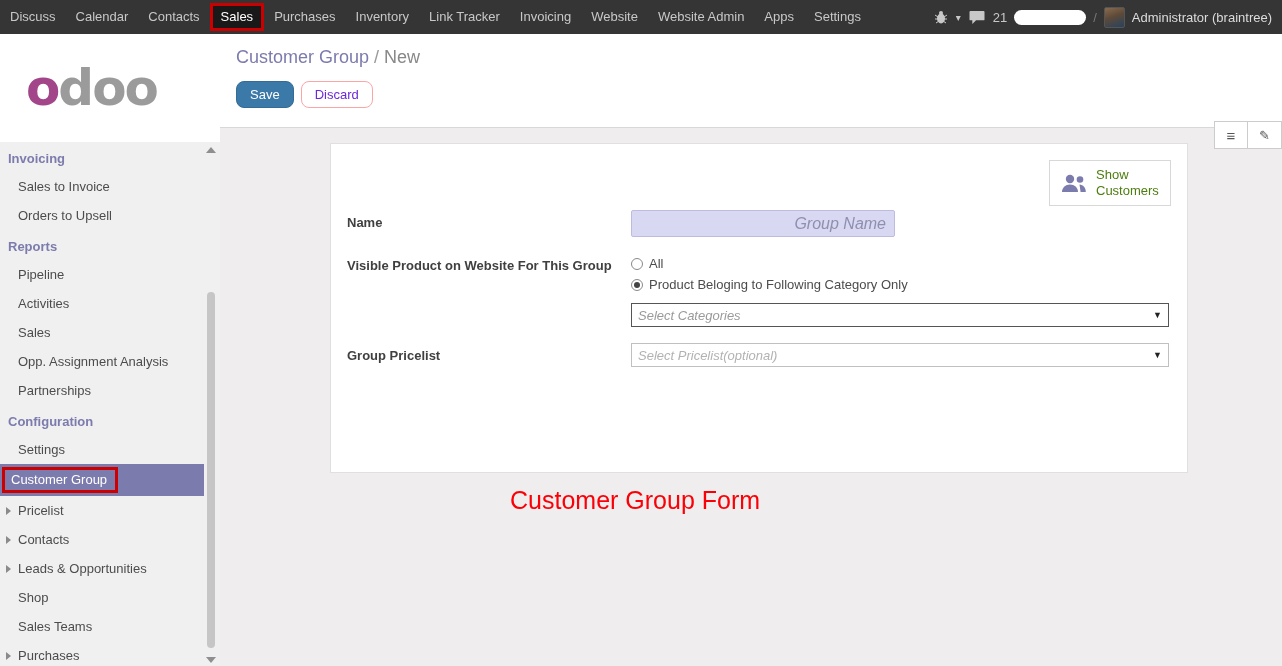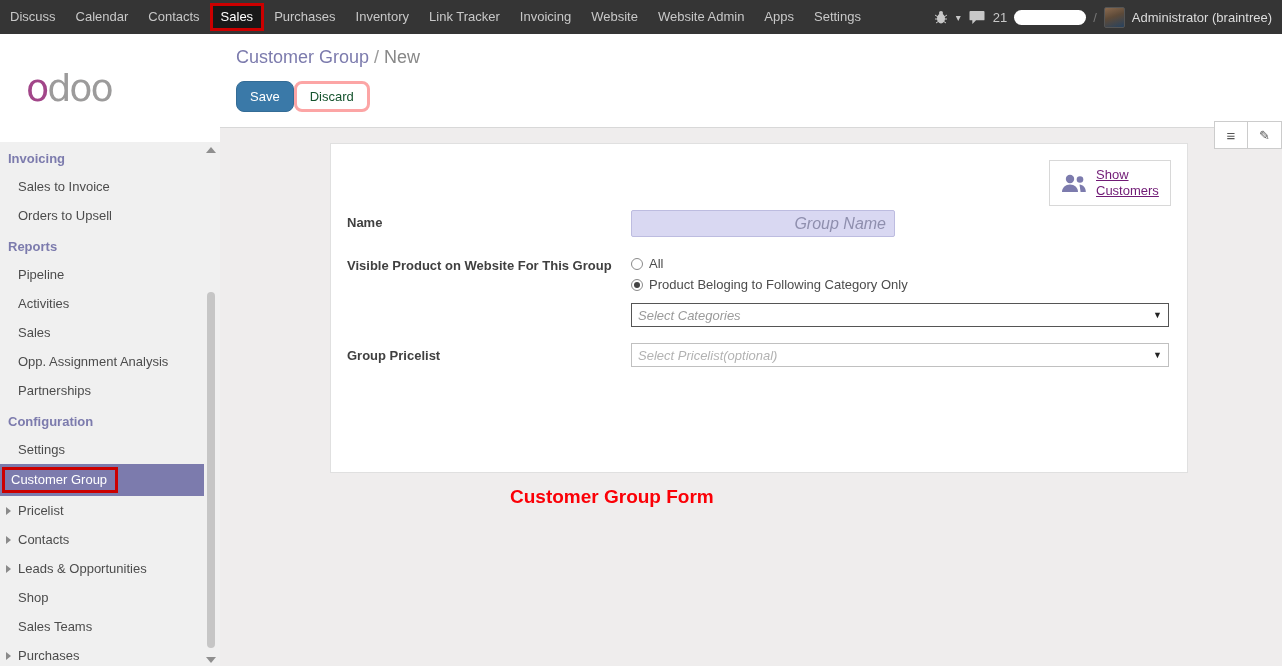--- a/index.html
+++ b/index.html
@@ -16,21 +16,21 @@
   .pill { width:72px; height:15px; background:#fff; border-radius:8px; }
   .avatar { width:21px; height:21px; border-radius:2px; background:linear-gradient(160deg,#8a6a4f 0%,#5d4a38 45%,#27425f 100%); border:1px solid #555; }
   .user-label { color:#dcdcdc; white-space:nowrap; }
 
   
   .body { flex:1; display:flex; min-height:0; }
 
   
   .sidebar { width:220px; flex:0 0 220px; background:#f0f0f0; position:relative; font-size:13px; overflow:hidden; }
   .logo-wrap { height:108px; background:#fff; display:flex; align-items:center; padding-left:26px; }
-  .logo-text { font-family:"DejaVu Sans", sans-serif; font-weight:normal; font-size:38px; letter-spacing:-2px; color:#9c9b9b; }
+  .logo-text { font-family:"DejaVu Sans", sans-serif; font-weight:bold; font-size:50px; letter-spacing:-2px; color:#9c9b9b; }
   .logo-text .o1 { color:#a24689; }
   .section-title { color:#7c7bad; font-weight:bold; padding:9px 8px 6px 8px; }
   .side-item { padding:7px 8px 7px 18px; color:#4c4c4c; cursor:pointer; position:relative; white-space:nowrap; }
   .side-item .tri { position:absolute; left:6px; top:50%; transform:translateY(-50%); width:0; height:0; border-left:5px solid #8a8a8a; border-top:4px solid transparent; border-bottom:4px solid transparent; }
   .side-item.selected { background:#7c7bad; color:#fff; width:204px; padding:3px 0 3px 2px; }
   .side-item.selected .label-box { display:inline-block; border:3px solid #cc0000; padding:2px 8px 3px 6px; }
 
   
   .side-scroll { position:absolute; top:110px; bottom:0; right:4px; width:10px; }
   .scroll-arrow { position:absolute; left:0; width:0; height:0; border-left:5px solid transparent; border-right:5px solid transparent; }
@@ -41,48 +41,48 @@
   
   .main { flex:1; display:flex; flex-direction:column; min-width:0; }
   .main-header { height:94px; flex:0 0 94px; background:#fff; border-bottom:1px solid #d8d8d8; position:relative; padding-left:16px; }
   .breadcrumb { padding-top:13px; font-size:18px; }
   .crumb-parent { color:#7c7bad; cursor:pointer; }
   .crumb-sep { color:#999; margin:0 5px; }
   .crumb-current { color:#888; }
   .btn-row { margin-top:13px; display:flex; }
   .btn { font-size:13px; padding:5px 13px; border-radius:8px; cursor:pointer; }
   .btn-save { background:#3a79a8; border:1px solid #346c96; color:#fff; }
-  .btn-discard { background:#fff; border:3px solid #fca5a5; color:#14532d; }
+  .btn-discard { background:#fff; border:1px solid #fca5a5; color:#6d28d9; margin-left:7px; }
   .view-switcher { position:absolute; right:0; top:87px; display:flex; }
   .vs-btn { width:34px; height:28px; background:#fff; border:1px solid #ccc; display:flex; align-items:center; justify-content:center; color:#555; cursor:pointer; }
   .vs-btn + .vs-btn { border-left:none; }
   .vs-btn .glyph { font-size:15px; line-height:1; }
 
   
   .content { flex:1; background:#efeded; padding-top:15px; }
   .card { width:858px; margin-left:110px; height:330px; background:#fff; border:1px solid #e0e0e0; position:relative; padding:16px 20px 16px 16px; }
   .show-customers { position:absolute; top:16px; right:16px; display:flex; align-items:center; gap:9px; border:1px solid #d8d8d8; background:#fff; padding:6px 10px; cursor:pointer; }
-  .show-customers .txt { font-size:13px; color:#701a75; width:64px; line-height:16px;text-decoration:underline; }
+  .show-customers .txt { font-size:13px; color:#4d7c0f; width:64px; line-height:16px; }
 
   .form-rows { margin-top:50px; }
   .form-row { display:flex; margin-bottom:16px; }
   .form-label { width:284px; flex:0 0 284px; font-weight:bold; color:#404040; font-size:13px; padding-top:5px; }
   .form-field { flex:1; }
   .name-input { width:264px; height:27px; background:#d9d8f2; border:1px solid #bdbce0; border-radius:2px; padding:0 8px; font-size:16px; font-family:"Liberation Sans",sans-serif; color:#333;text-align:right; }
   .name-input::placeholder { color:#8f8fae; font-style:italic; }
 
   .radio-line { display:flex; align-items:center; font-size:13px; color:#4c4c4c; line-height:21px; cursor:pointer; }
   .radio { width:12px; height:12px; border:1px solid #8a8a8a; border-radius:50%; display:inline-block; margin-right:6px; background:#fff; flex:0 0 12px; }
   .radio.checked::after { content:""; display:block; width:6px; height:6px; background:#444; border-radius:50%; margin:2px; }
 
   .select-box { width:538px; height:24px; border:1px solid #555; background:#fff; display:flex; align-items:center; justify-content:space-between; padding:0 6px; font-size:13px; font-style:italic; color:#9a9a9a; margin-top:8px; cursor:pointer; }
   .select-box.light { border-color:#c0c0c0; color:#b2b2b2; margin-top:0; }
   .select-caret { font-style:normal; color:#222; font-size:9px; }
 
-  .caption { margin-top:13px; margin-left:290px; display:inline-block; color:#fb0007; font-weight:bold; font-size:19px; }
+  .caption { margin-top:13px; margin-left:290px; display:inline-block; color:#fb0007; font-weight:normal; font-size:25px; }
 </style>
 </head>
 <body>
 
 <div class="screen">
 
   <div class="topbar">
     <span class="nav-item">Discuss</span>
     <span class="nav-item">Calendar</span>
     <span class="nav-item">Contacts</span>

